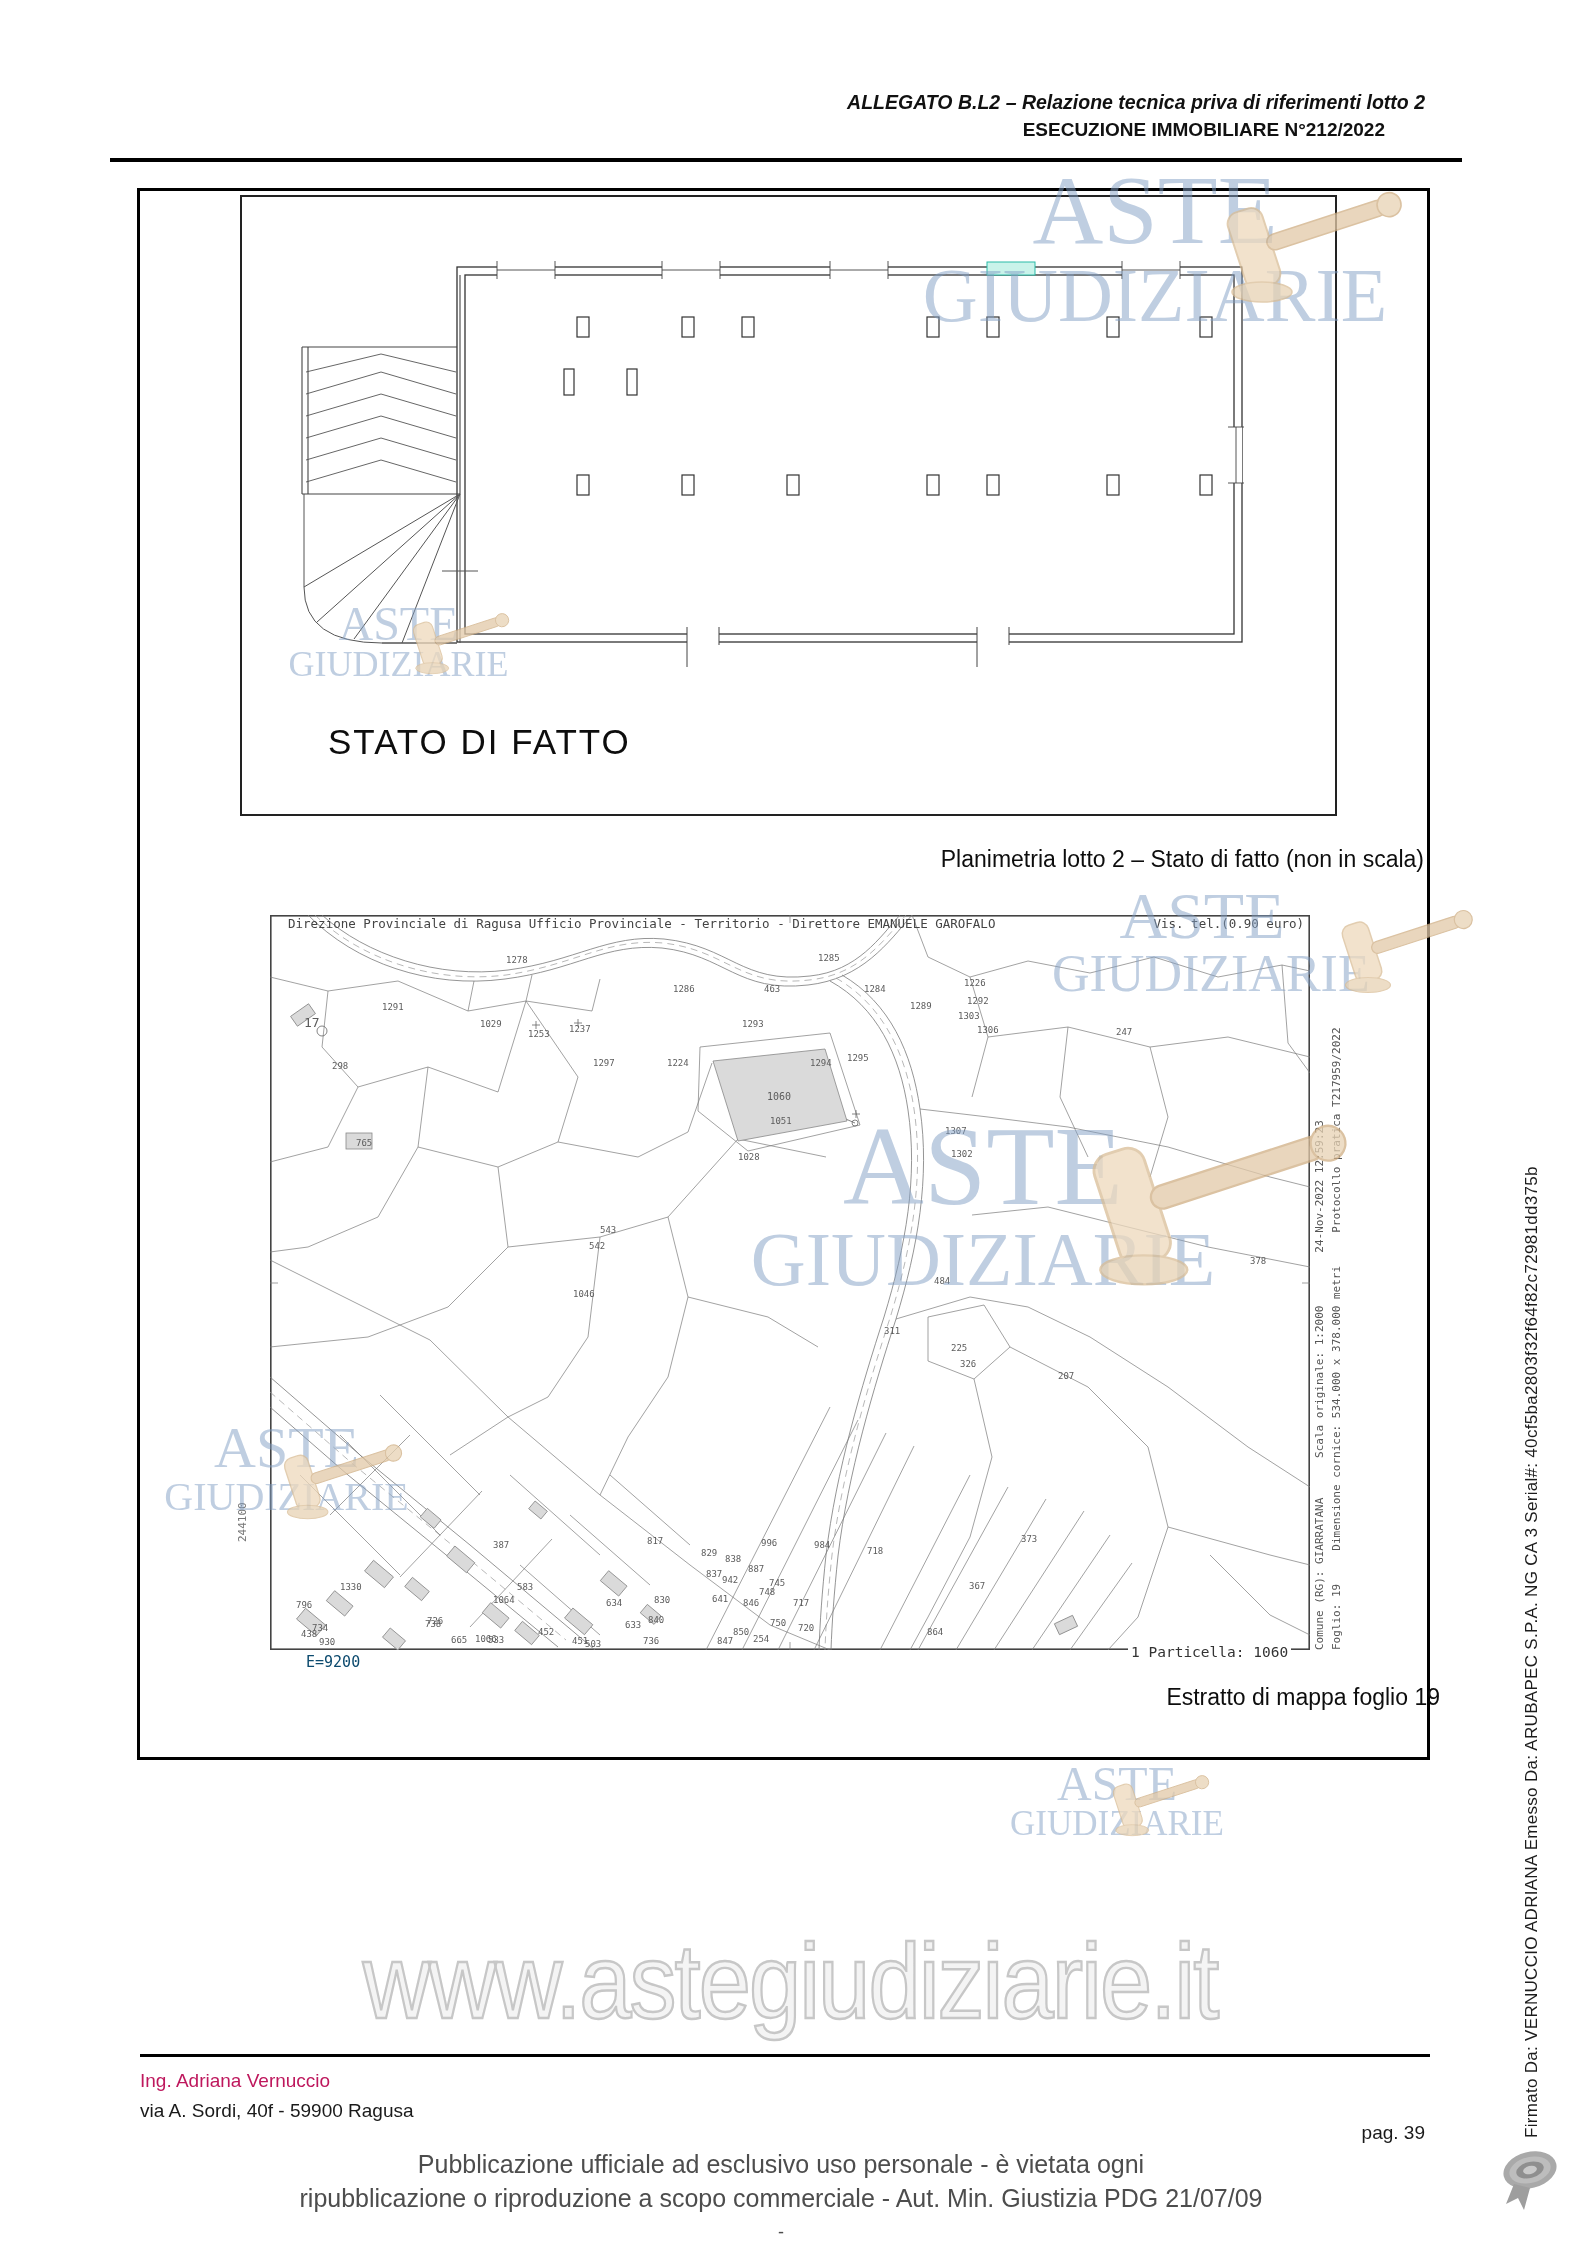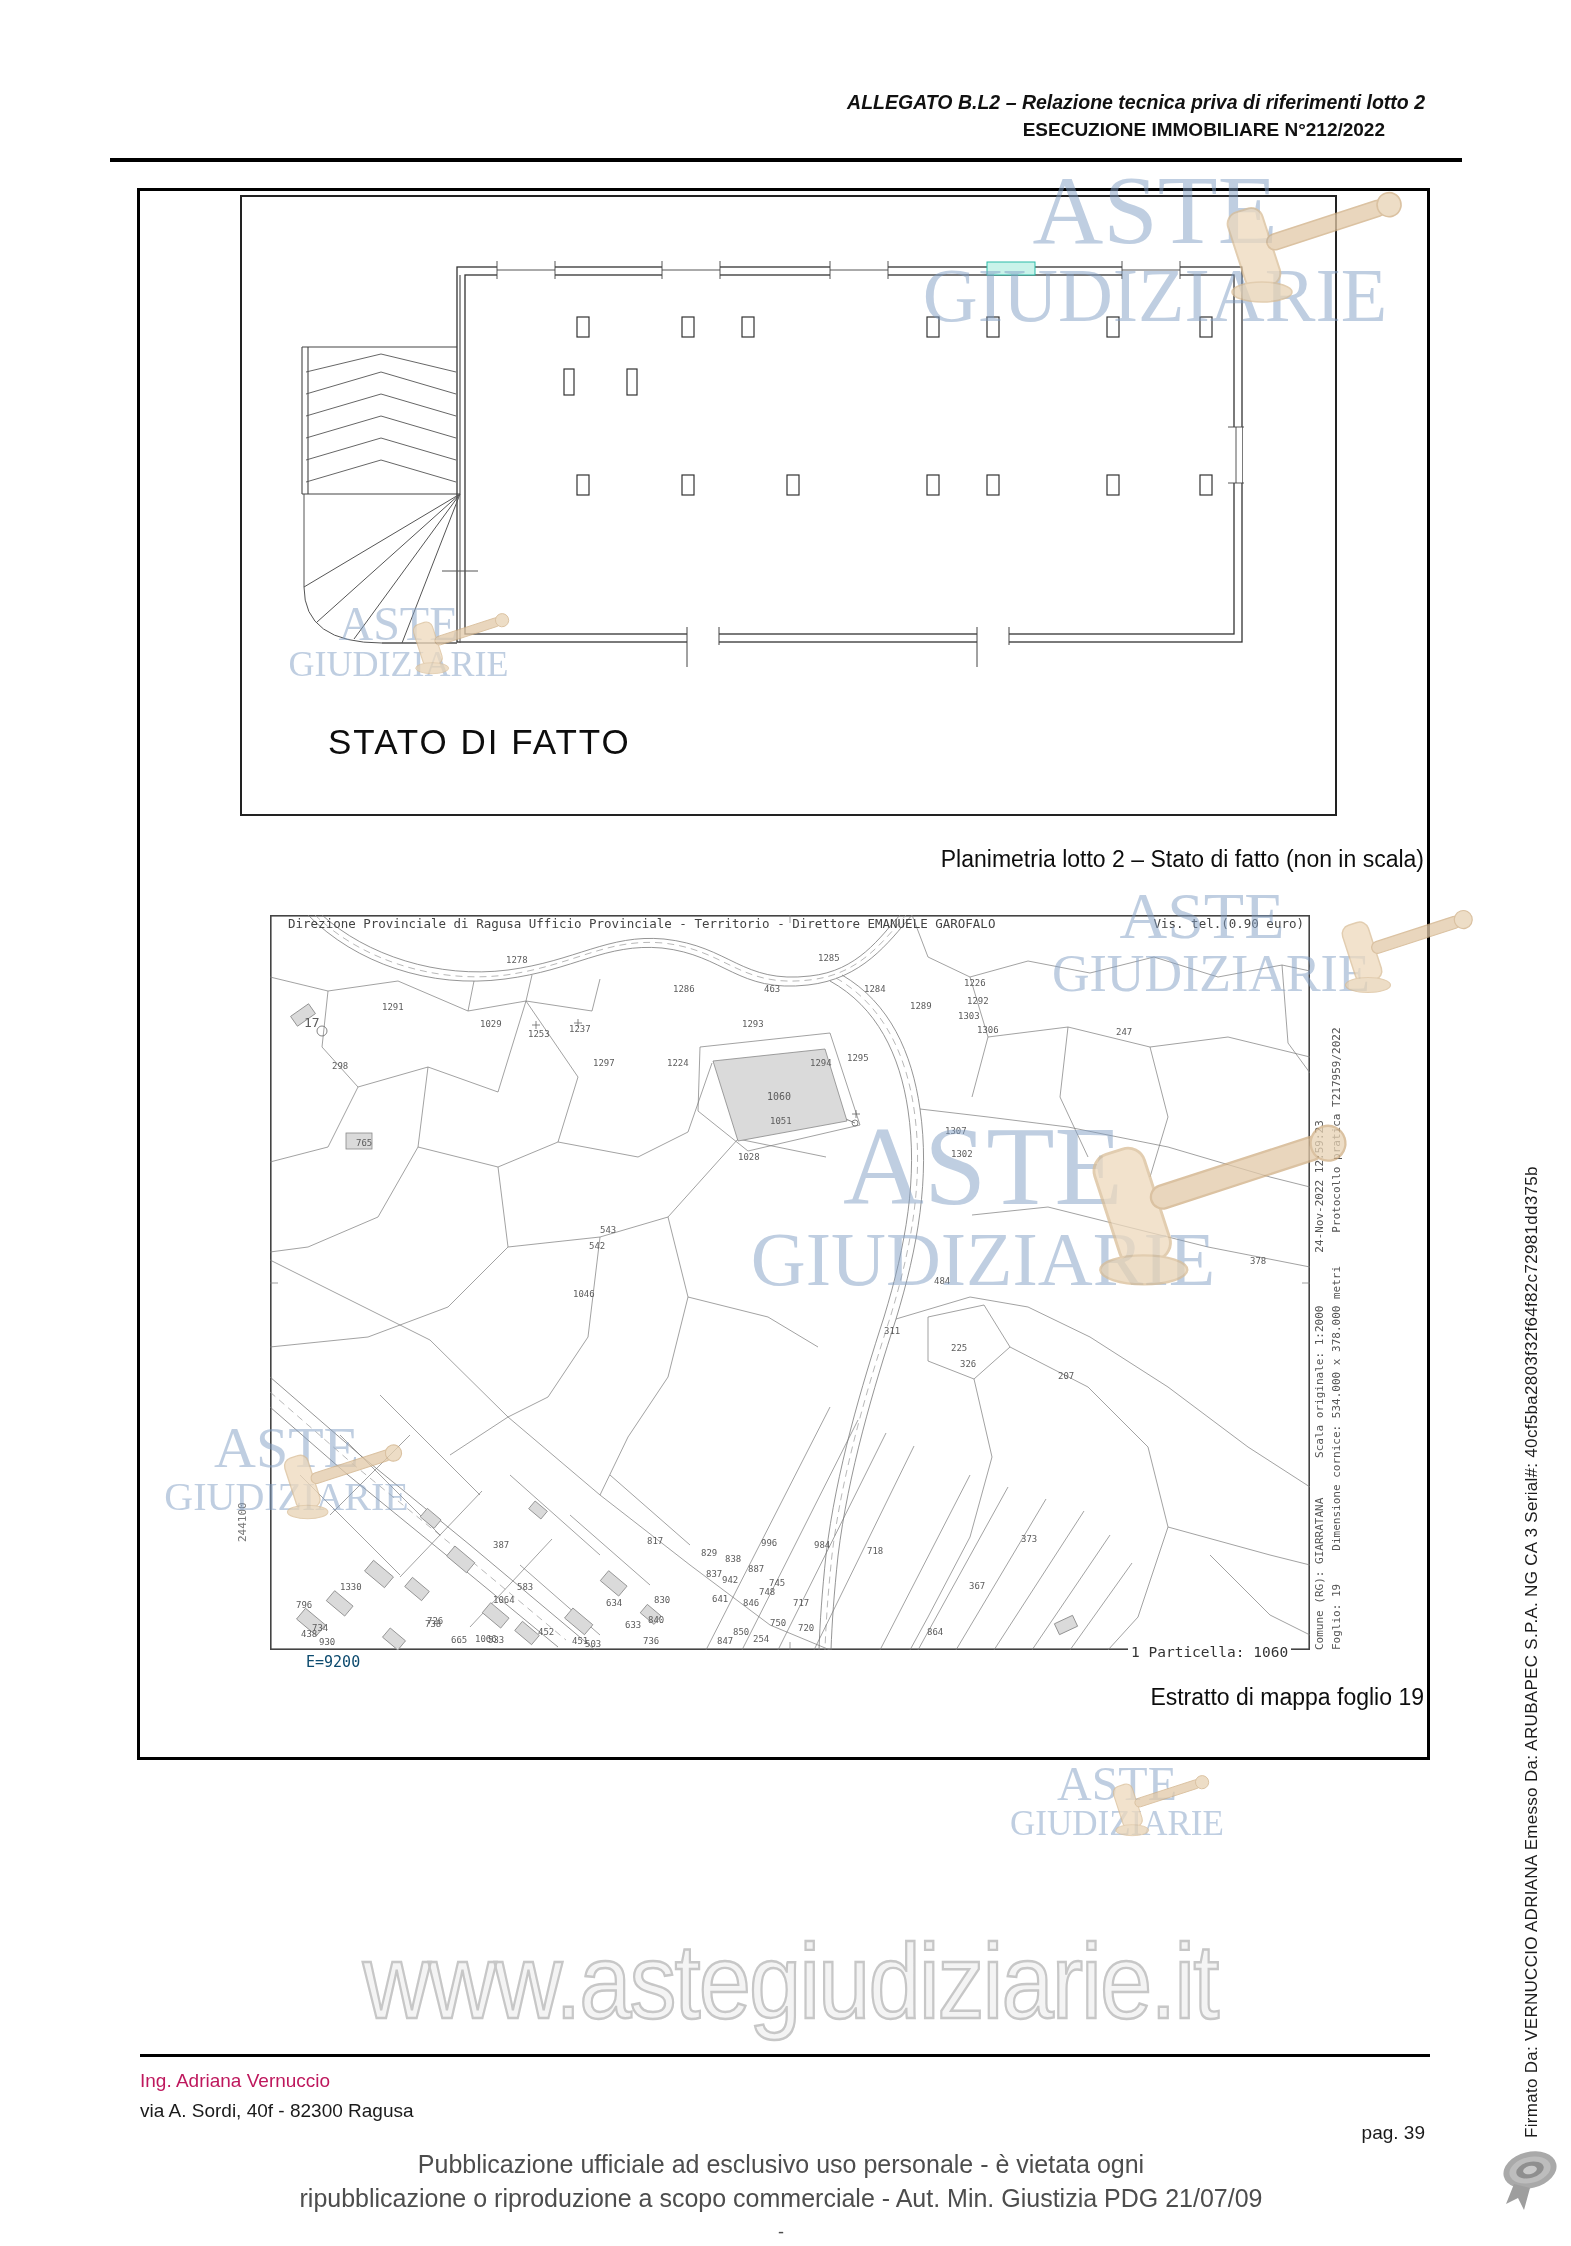--- a/index.html
+++ b/index.html
@@ -10,21 +10,21 @@
   .hdr .l1{font-size:19.5px;font-weight:bold;font-style:italic;}
   .hdr .l2{font-size:19px;font-weight:bold;margin-right:40px;}
   .hdr-rule{position:absolute;left:110px;top:158px;width:1352px;height:4px;background:#000;}
   
   .outer-box{position:absolute;left:137px;top:188px;width:1287px;height:1566px;border:3px solid #000;}
   
   .fp-frame{position:absolute;left:240px;top:195px;width:1093px;height:617px;border:2px solid #222;background:#fff;}
   .fp-label{position:absolute;left:328px;top:722px;font-size:35px;letter-spacing:2px;color:#0d0d0d;}
   .caption{position:absolute;width:1287px;left:137px;text-align:right;font-size:23px;font-weight:500;color:#0d0d0d;}
   .cap1{top:846px;}
-  .cap2{top:1684px;}
+  .cap2{top:1684px;padding-left:16px;}
   
   .map-frame{position:absolute;left:270px;top:915px;width:1040px;height:735px;}
   .map-hdr{position:absolute;left:288px;top:916px;width:1016px;display:flex;justify-content:space-between;
            font-family:"DejaVu Sans Mono",monospace;font-size:12.5px;color:#444;white-space:nowrap;overflow:hidden;}
   .map-coord-left{position:absolute;left:306px;top:1653px;font-family:"DejaVu Sans Mono",monospace;font-size:15px;color:#0c4a6e;}
   .map-legend{position:absolute;left:1128px;top:1644px;font-family:"DejaVu Sans Mono",monospace;font-size:14.5px;color:#333;background:#fff;padding:0 3px;}
   .map-side-left{position:absolute;left:236px;top:1432px;width:16px;height:110px;
       writing-mode:vertical-rl;transform:rotate(180deg);font-family:"DejaVu Sans Mono",monospace;font-size:11px;color:#777;}
   .map-meta{position:absolute;writing-mode:vertical-rl;transform:rotate(180deg);
       font-family:"DejaVu Sans Mono",monospace;font-size:11px;color:#555;white-space:pre;height:735px;top:915px;}
@@ -404,21 +404,21 @@
     <span class="g">GIUDIZIARIE</span>
   </div>
   <svg class="wm-gavel" style="left:1108px;top:1762px" width="110" height="77" viewBox="0 0 100 70">
       <use href="#gavel-sym"></use>
     </svg>
 
   <div class="url-wm">www.astegiudiziarie.it</div>
 
   <div class="ftr-rule"></div>
   <div class="ftr-name">Ing. Adriana Vernuccio</div>
-  <div class="ftr-addr">via A. Sordi, 40f - 82300 Ragusa</div>
+  <div class="ftr-addr">via A. Sordi, 40f - 59900 Ragusa</div>
   <div class="ftr-page">pag. 39</div>
   <div class="disc d1">Pubblicazione ufficiale ad esclusivo uso personale - è vietata ogni</div>
   <div class="disc d2">ripubblicazione o riproduzione a scopo commerciale - Aut. Min. Giustizia PDG 21/07/09</div>
   <div class="d3">-</div>
 
   <div class="sig">Firmato Da: VERNUCCIO ADRIANA Emesso Da: ARUBAPEC S.P.A. NG CA 3 Serial#: 40cf5ba2803f32f64f82c72981dd375b</div>
 
   <svg class="seal" width="68" height="72" viewBox="0 0 68 72">
     <ellipse cx="34" cy="30" rx="27" ry="18" fill="#a9a9a9" transform="rotate(-14 34 30)"></ellipse>
     <ellipse cx="34" cy="30" rx="21" ry="13" fill="#bdbdbd" transform="rotate(-14 34 30)"></ellipse>

